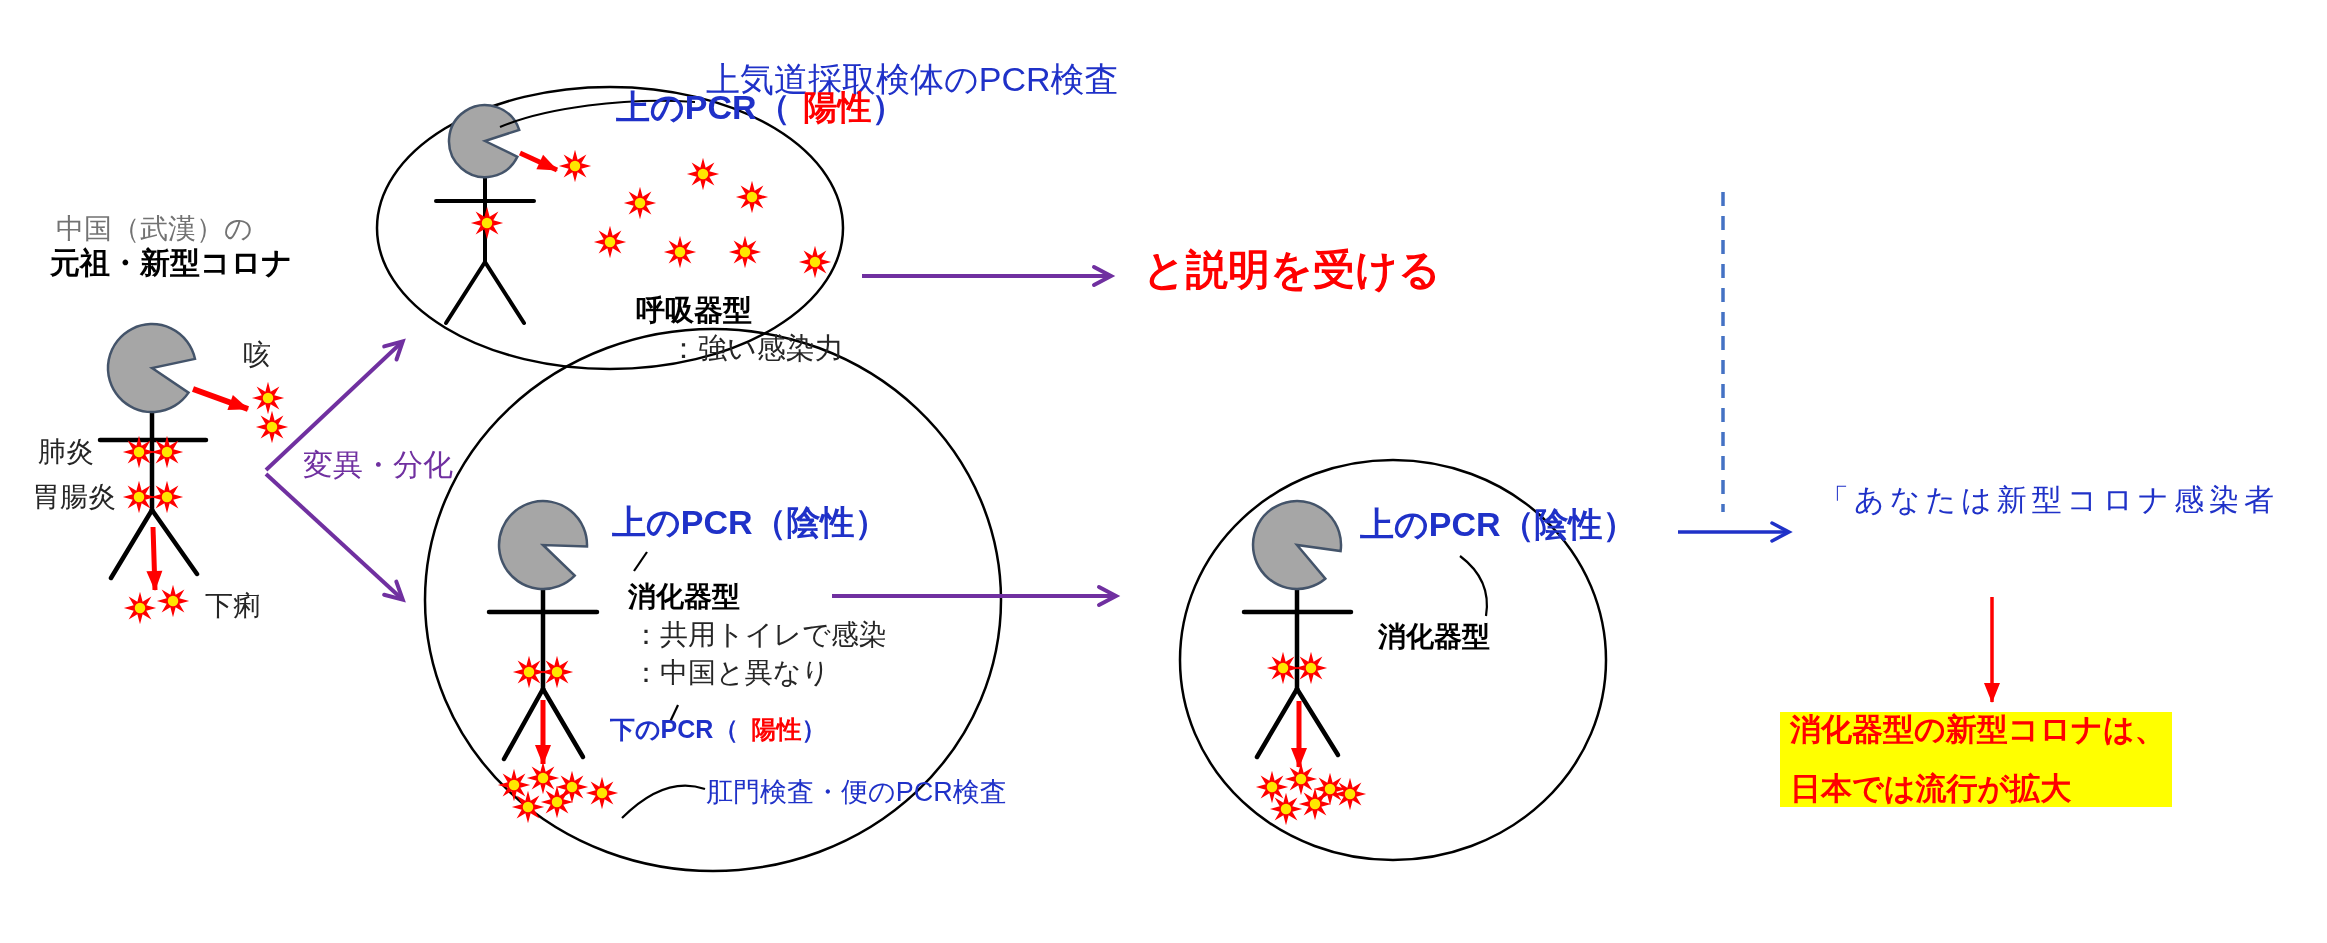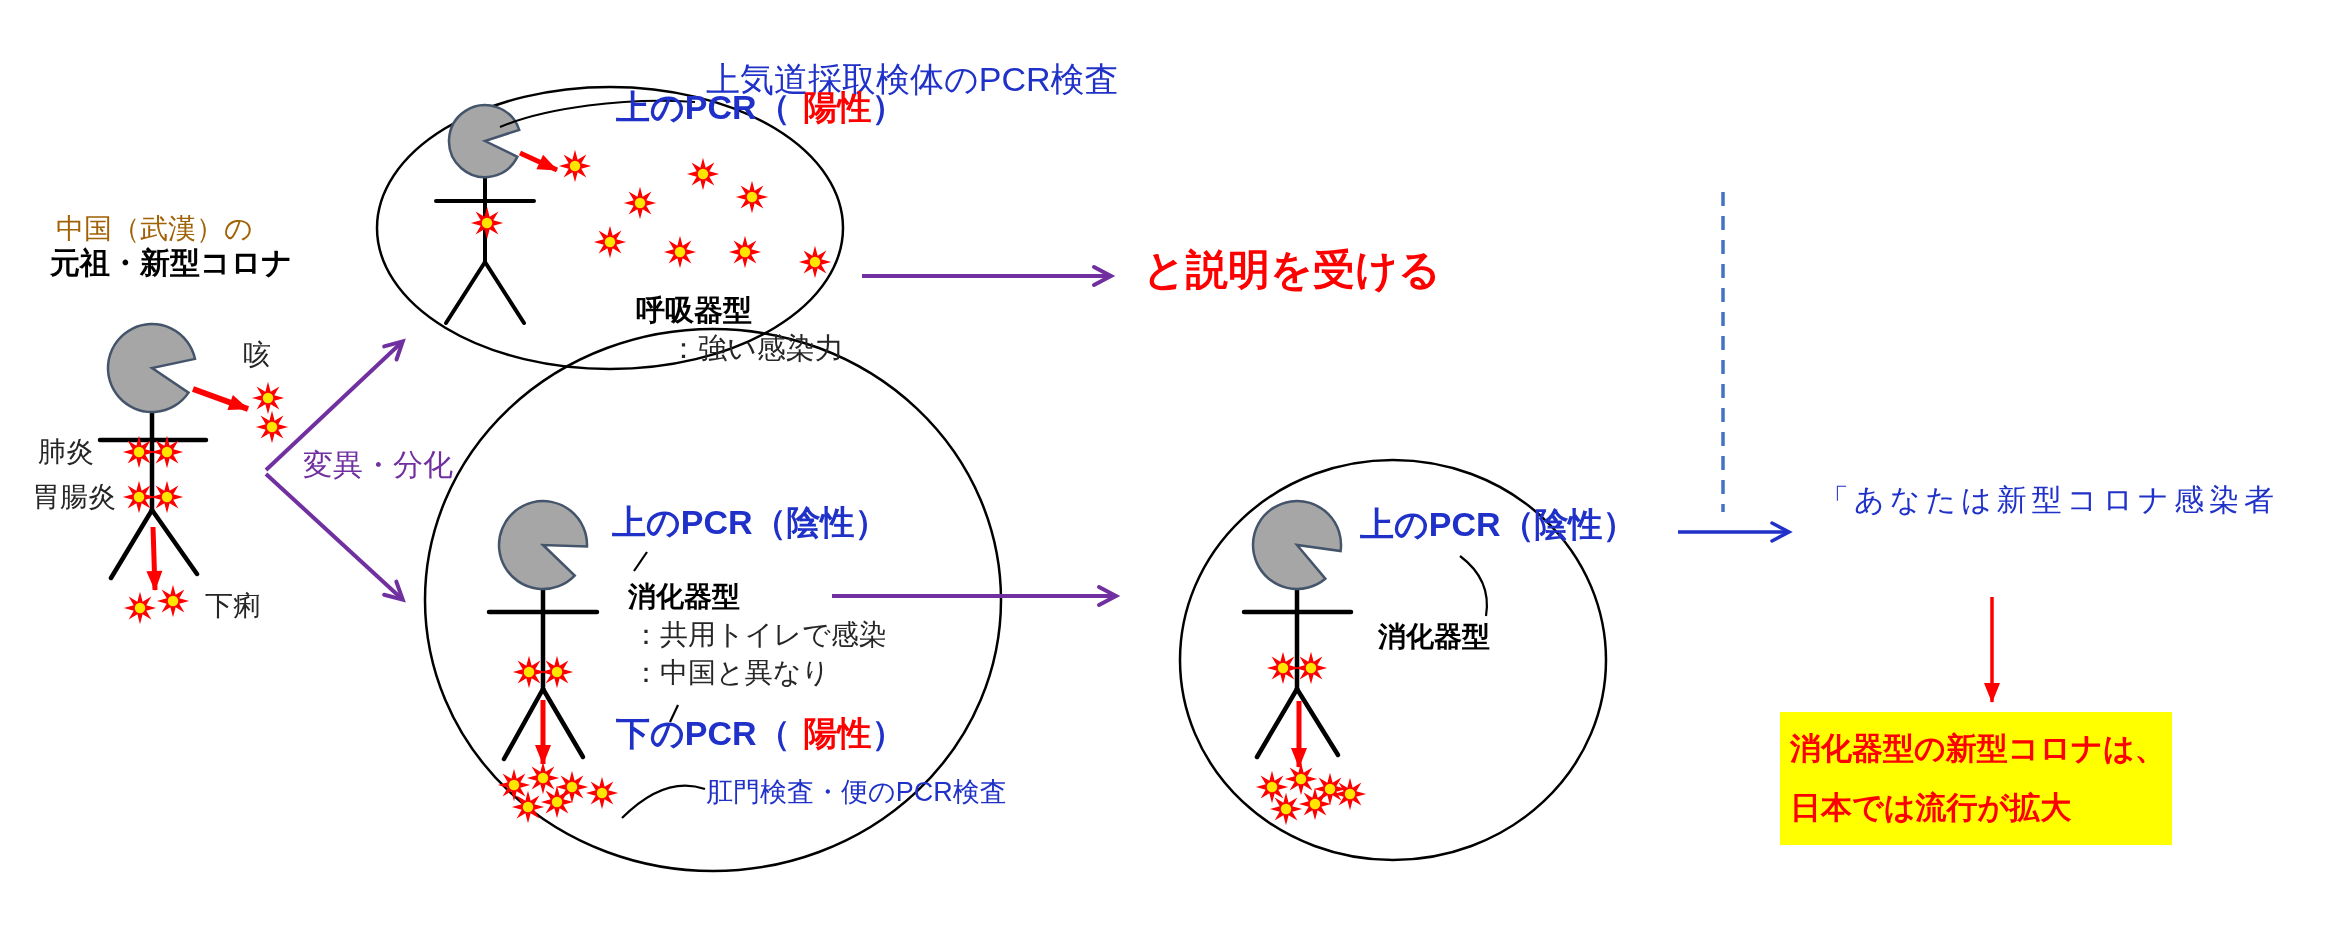--- a/index.html
+++ b/index.html
@@ -6,28 +6,28 @@
   .canvas{
     position:relative;width:2327px;height:943px;overflow:hidden;background:#fff;
     font-family:"Liberation Sans","DejaVu Sans",sans-serif;
   }
   .layer{position:absolute;left:0;top:0;width:2327px;height:943px;}
   .t{position:absolute;white-space:nowrap;line-height:1.05;color:var(--c-black-text);}
   .b{font-weight:bold;}
   .blue{color:var(--c-blue-text);}
   .red{color:var(--c-red);padding-left:13px;}
   .purple{color:var(--c-purple);text-align:center;}
-  .gray{color:#a16207;}
+  .gray{color:#737373;}
   .banner{
     position:absolute;background:var(--c-yellow-highlight);
     display:flex;align-items:center;font-weight:bold;
   }
   .banner-top{left:1365px;top:103px;width:822px;height:76px;justify-content:center;
     font-size:36px;color:var(--c-blue-text);}
-  .banner-bottom{left:1780px;top:712px;width:392px;height:133px;
+  .banner-bottom{left:1780px;top:712px;width:392px;height:95px;
     flex-direction:column;align-items:flex-start;justify-content:center;
     font-size:31px;color:var(--c-red);padding-left:10px;box-sizing:border-box;}
   .banner-bottom div{line-height:1.9;}
   .ls{letter-spacing:5px;}
 </style>
 </head>
 <body>
 
 <div class="canvas">
 
@@ -156,21 +156,21 @@
     <span class="blue">上のPCR</span><span class="blue">（</span><span class="red">陽性</span><span class="blue">）</span>
   </div>
   <div class="t b" style="left:636px;top:295px;font-size:29px;color:#000;">呼吸器型</div>
   <div class="t" style="left:641px;top:333px;font-size:29px;margin-left:28px;">：強い感染力</div>
   <div class="t b red" style="left:1130px;top:248px;font-size:42px;">と説明を受ける</div>
 
   <div class="t b blue" style="left:612px;top:505px;font-size:34px;">上のPCR（陰性）</div>
   <div class="t b" style="left:628px;top:582px;font-size:28px;color:#000;">消化器型</div>
   <div class="t" style="left:632px;top:620px;font-size:28px;">：共用トイレで感染</div>
   <div class="t" style="left:632px;top:658px;font-size:28px;">：中国と異なり</div>
-  <div class="t b" style="left:610px;top:716px;font-size:34px;margin-left:6px;">
+  <div class="t b" style="left:610px;top:716px;font-size:25px;">
     <span class="blue">下のPCR</span><span class="blue">（</span><span class="red">陽性</span><span class="blue">）</span>
   </div>
   <div class="t blue" style="left:706px;top:778px;font-size:27px;">肛門検査・便のPCR検査</div>
 
   <div class="t b blue" style="left:1360px;top:507px;font-size:34px;">上のPCR（陰性）</div>
   <div class="t b" style="left:1378px;top:622px;font-size:28px;color:#000;">消化器型</div>
 
 
   <div class="t blue ls" style="left:1819px;top:484px;font-size:30px;">「あなたは新型コロナ感染者</div>
 

